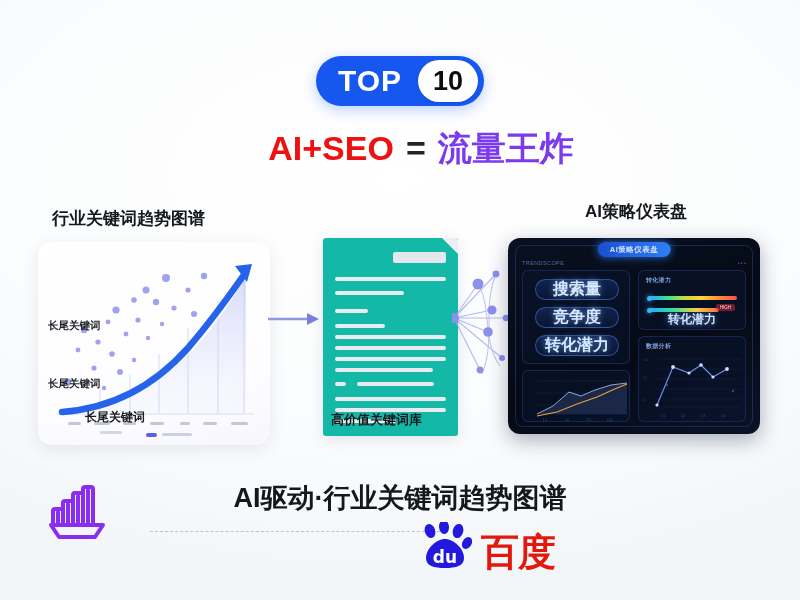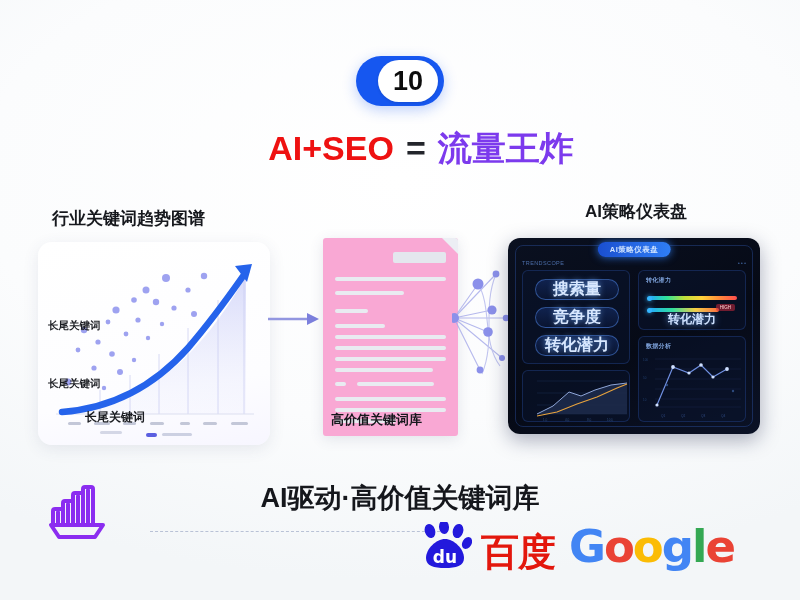--- a/index.html
+++ b/index.html
@@ -84,21 +84,21 @@
   .kw2 { left: 10px;  top: 135px; }
   .kw3 { left: 47px;  top: 167px; font-size: 12px; }
 
   
   .arrow1 { position: absolute; left: 268px; top: 312px; }
 
   
   .doc-card {
     position: absolute; left: 323px; top: 238px;
     width: 135px; height: 198px;
-    background: #f9a8d4;
+    background: #14b8a6;
     border-radius: 3px;
     box-shadow: 0 3px 14px rgba(60,70,110,0.13);
     overflow: hidden;
   }
   .doc-fold {
     position: absolute; right: 0; top: 0;
     width: 0; height: 0;
     border-left: 16px solid transparent;
     border-top: 16px solid #eceef4;
   }
@@ -233,20 +233,21 @@
     letter-spacing: -2px;
   }
   .g1 { color: #4285F4; } .g2 { color: #EA4335; } .g3 { color: #FBBC05; }
   .g4 { color: #4285F4; } .g5 { color: #34A853; } .g6 { color: #EA4335; }
 </style>
 </head>
 <body>
 
 <div class="badge-wrap">
   <div class="badge">
+    <span class="badge-top">TOP</span>
     <span class="badge-num">10</span>
   </div>
 </div>
 
 <div class="headline">
   <span class="hl-red">AI+SEO</span><span class="hl-eq">=</span><span class="hl-purple">流量王炸</span>
 </div>
 
 <div class="cap cap-left">行业关键词趋势图谱</div>
 <div class="cap cap-right">AI策略仪表盘</div>
@@ -450,21 +451,21 @@
       </g>
       <g fill="#23406f" font-size="3">
         <text x="4" y="24">100</text>
           <text x="4" y="42">50</text>
           <text x="4" y="64">10</text>
       </g>
     </svg>
   </div>
 </div>
 
-<div class="slogan">AI驱动·高价值关键词库</div>
+<div class="slogan">AI驱动·行业关键词趋势图谱</div>
 
 <div class="dashline"></div>
 
 <div class="brandicon">
   <svg width="62" height="60" viewBox="0 0 62 60">
     <g fill="none" stroke="#8b2df0" stroke-width="4" stroke-linejoin="round" stroke-linecap="round">
       <path d="M12,30 L12,42"></path>
         <path d="M22,22 L22,42"></path>
       <path d="M32,14 L32,42"></path>
         <path d="M42,8 L42,42"></path>
@@ -484,16 +485,13 @@
         <ellipse cx="10" cy="9" rx="5.2" ry="7.2" transform="rotate(-18 10 9)"></ellipse>
         <ellipse cx="24" cy="5" rx="5" ry="7" transform="rotate(-4 24 5)"></ellipse>
         <ellipse cx="38" cy="9" rx="5.2" ry="7.2" transform="rotate(16 38 9)"></ellipse>
         <ellipse cx="47" cy="21" rx="4.6" ry="6.4" transform="rotate(30 47 21)"></ellipse>
         <path d="M25,17 C34,17 44,27 44,36 C44,44 36,46 25,46 C14,46 6,44 6,36 C6,27 16,17 25,17 Z"></path>
       </g>
       <text x="25" y="41" text-anchor="middle" fill="#ffffff" font-family="DejaVu Sans, sans-serif" font-size="17" font-weight="bold">du</text>
     </svg>
     <span class="baidu-cn">百度</span>
   </div>
-  <div class="google">
-    <span class="g1">G</span><span class="g2">o</span><span class="g3">o</span><span class="g4">g</span><span class="g5">l</span><span class="g6">e</span>
-  </div>
 </div>
 
 </body></html>

